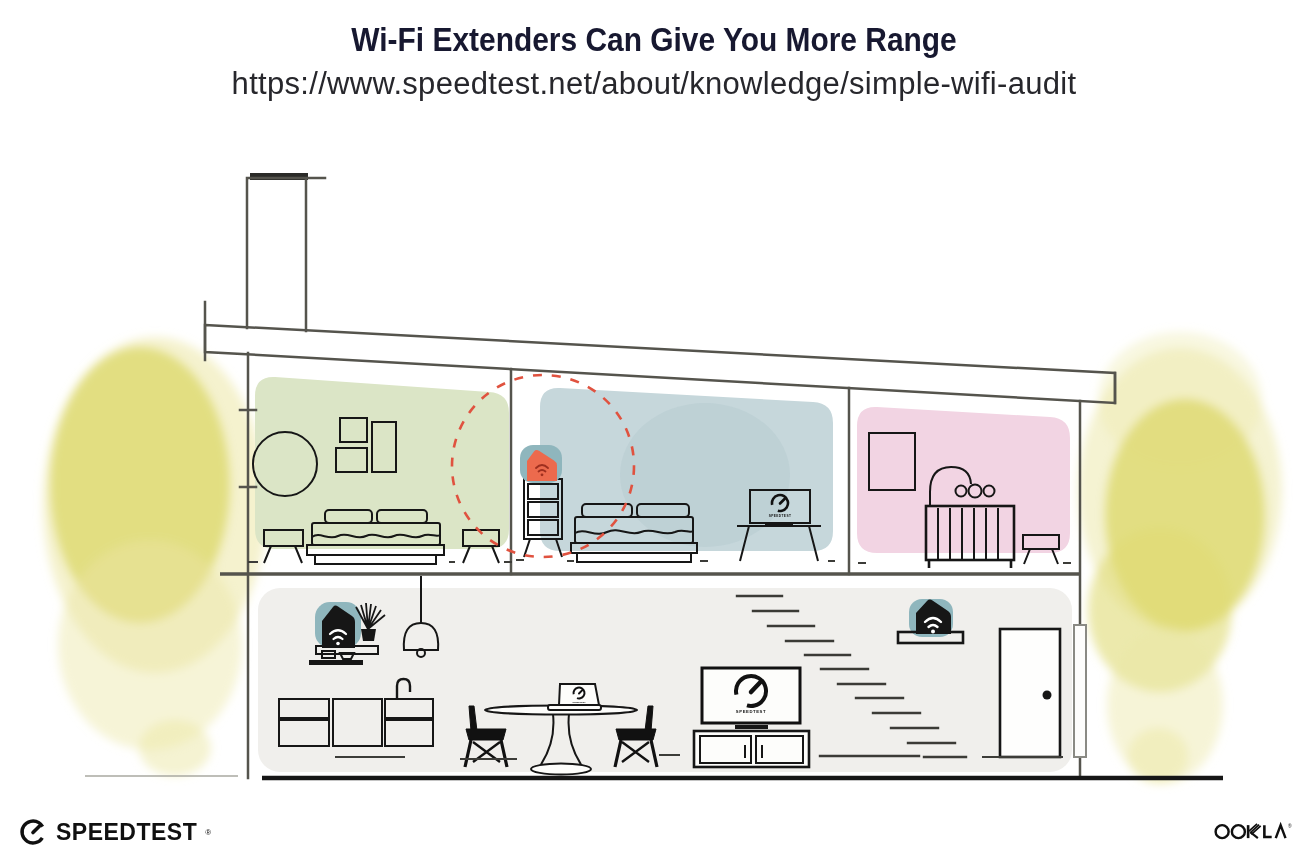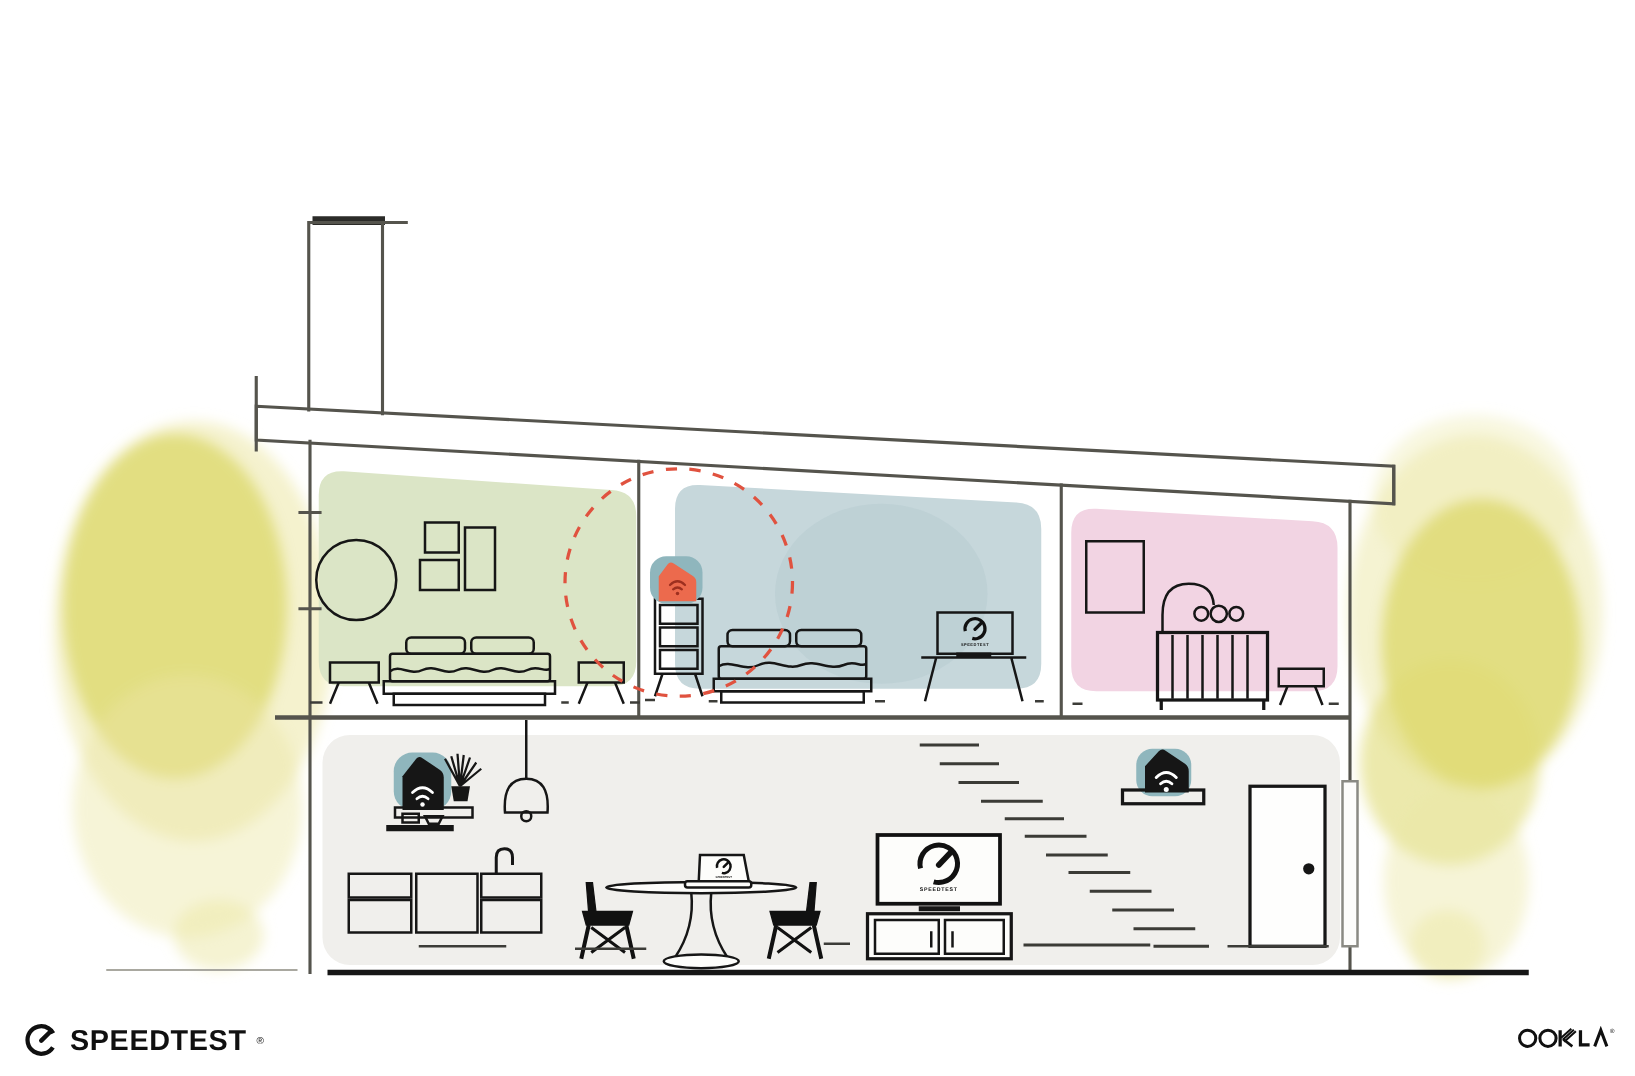--- a/index.html
+++ b/index.html
@@ -27,20 +27,24 @@
   .brand-st{position:absolute;left:18px;bottom:14px;display:flex;align-items:center;gap:8px;}
   .brand-st .wm{font-size:23px;font-weight:700;letter-spacing:.5px;color:#101010;}
   .brand-st sup{font-size:8px;vertical-align:super;color:#101010;}
   .brand-ookla{position:absolute;right:16px;bottom:14px;}
 </style>
 </head>
 <body>
 
 <div class="stage">
 
+  <div class="hdr">
+    <h1>Wi-Fi Extenders Can Give You More Range</h1>
+    <div class="url">https://www.speedtest.net/about/knowledge/simple-wifi-audit</div>
+  </div>
 
   <svg class="house" width="1308" height="861" viewBox="0 0 1308 861">
     <defs>
       <filter id="soft" x="-30%" y="-30%" width="160%" height="160%">
         <feGaussianBlur stdDeviation="5"></feGaussianBlur>
       </filter>
     </defs>
 
     <g filter="url(#soft)">
       <ellipse cx="155" cy="505" rx="112" ry="168" fill="var(--tree-light,#ece7a6)" opacity=".55"></ellipse>

